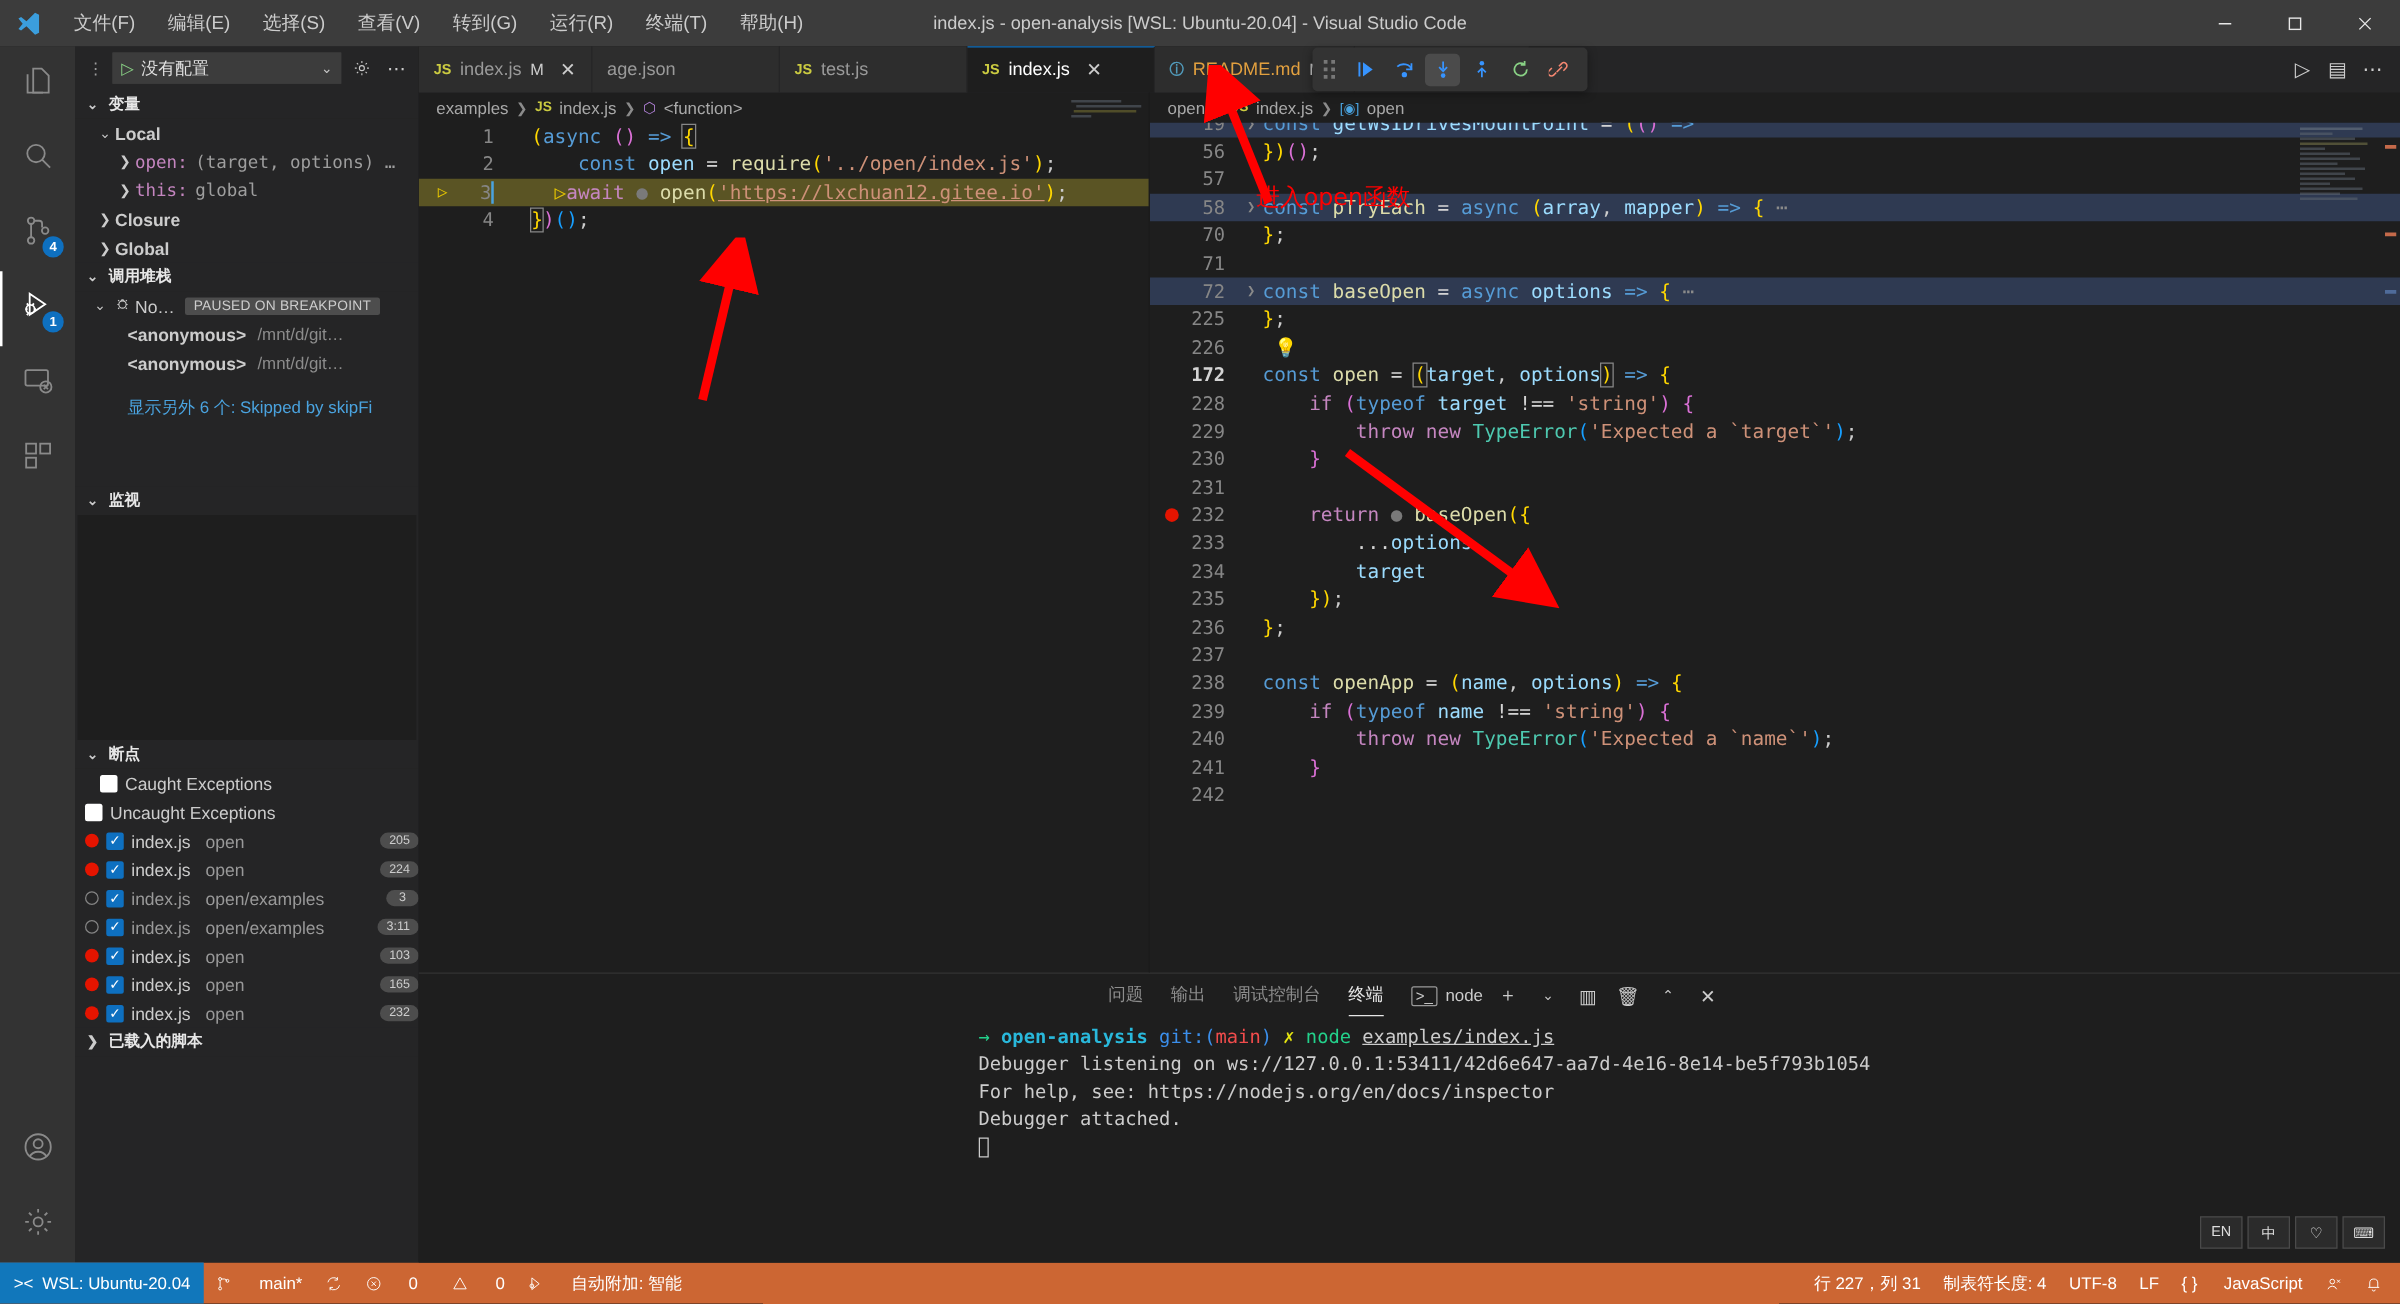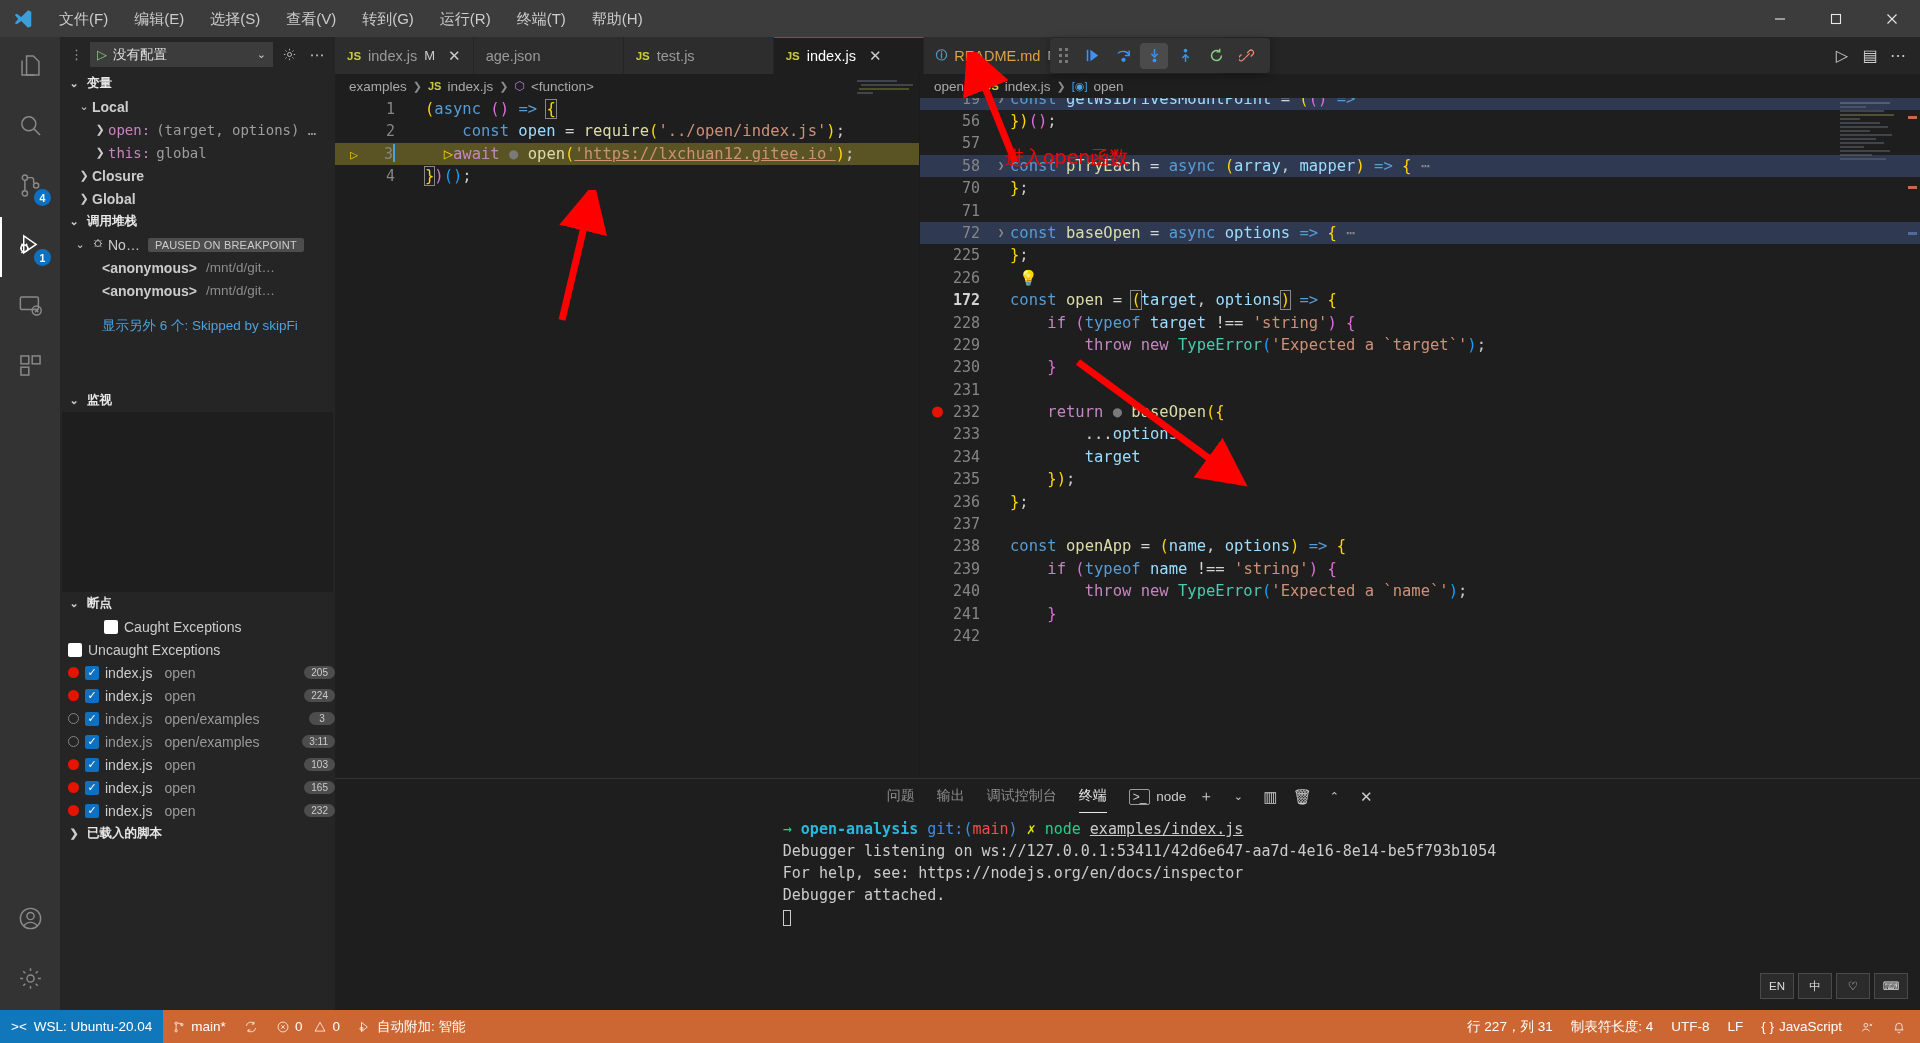--- a/index.html
+++ b/index.html
@@ -156,21 +156,21 @@
   .t-yellow{color:#e5e510}.t-white{color:#cccccc}
   .t-ul{ text-decoration:underline; }
   .term-cursor{ display:inline-block; width:8px; height:16px; border:1px solid #cccccc;
     vertical-align:middle; }
 
   
   #statusbar{ height:33px; background:#cc6633; display:flex; align-items:center;
     font-size:13.5px; color:#ffffff; }
   #remote{ background:#1177bb; height:33px; display:flex; align-items:center; gap:7px;
     padding:0 11px; font-size:13.5px; }
-  .sb{ display:flex; align-items:center; gap:5px; padding:0 9px; height:33px; cursor:pointer; }
+  .sb{ display:flex; align-items:center; gap:21px; padding:0 9px; height:33px; cursor:pointer; }
   #sb-right{ margin-left:auto; display:flex; align-items:center; }
   .sb svg{ width:14px; height:14px; stroke:#fff; fill:none; stroke-width:1.3; }
 
   
   #ime{ position:absolute; right:12px; bottom:44px; display:flex; gap:4px; z-index:9; }
   .ime-b{ width:34px; height:26px; background:#2b2b2b; border:1px solid #4a4a4a;
     display:flex; align-items:center; justify-content:center; color:#ddd; font-size:11.5px; }
 
   
   .anno{ position:absolute; z-index:20; pointer-events:none; }
@@ -189,20 +189,21 @@
   <div id="menubar">
     <div class="menu-item">文件(F)</div>
     <div class="menu-item">编辑(E)</div>
     <div class="menu-item">选择(S)</div>
     <div class="menu-item">查看(V)</div>
     <div class="menu-item">转到(G)</div>
     <div class="menu-item">运行(R)</div>
     <div class="menu-item">终端(T)</div>
     <div class="menu-item">帮助(H)</div>
   </div>
+  <div id="win-title">index.js - open-analysis [WSL: Ubuntu-20.04] - Visual Studio Code</div>
   <div id="win-controls">
     <div class="wc">
       <svg viewBox="0 0 12 12" width="12" height="12">
           <path d="M1 6h10"></path>
         </svg>
     </div>
     <div class="wc">
       <svg viewBox="0 0 12 12" width="12" height="12">
           <rect x="1.5" y="1.5" width="9" height="9"></rect>
         </svg>
@@ -380,21 +381,21 @@
       </div>
       <div class="sec-body" style="height:180px; background:#1e1e1e; margin:0 2px;"></div>
     </div>
 
     <div class="section">
       <div class="sec-head">
         <span class="tw">⌄</span>
         <span>断点</span>
       </div>
       <div class="sec-body">
-        <div class="bp-row" style="padding-left:44px">
+        <div class="bp-row" style="padding-left:20px">
           <span class="cbox empty"></span>
           <span class="bp-file">Caught Exceptions</span>
         </div>
         <div class="bp-row" style="">
           <span class="cbox empty"></span>
           <span class="bp-file">Uncaught Exceptions</span>
         </div>
 
         <div class="bp-row">
           <span class="bp-dot"></span>

